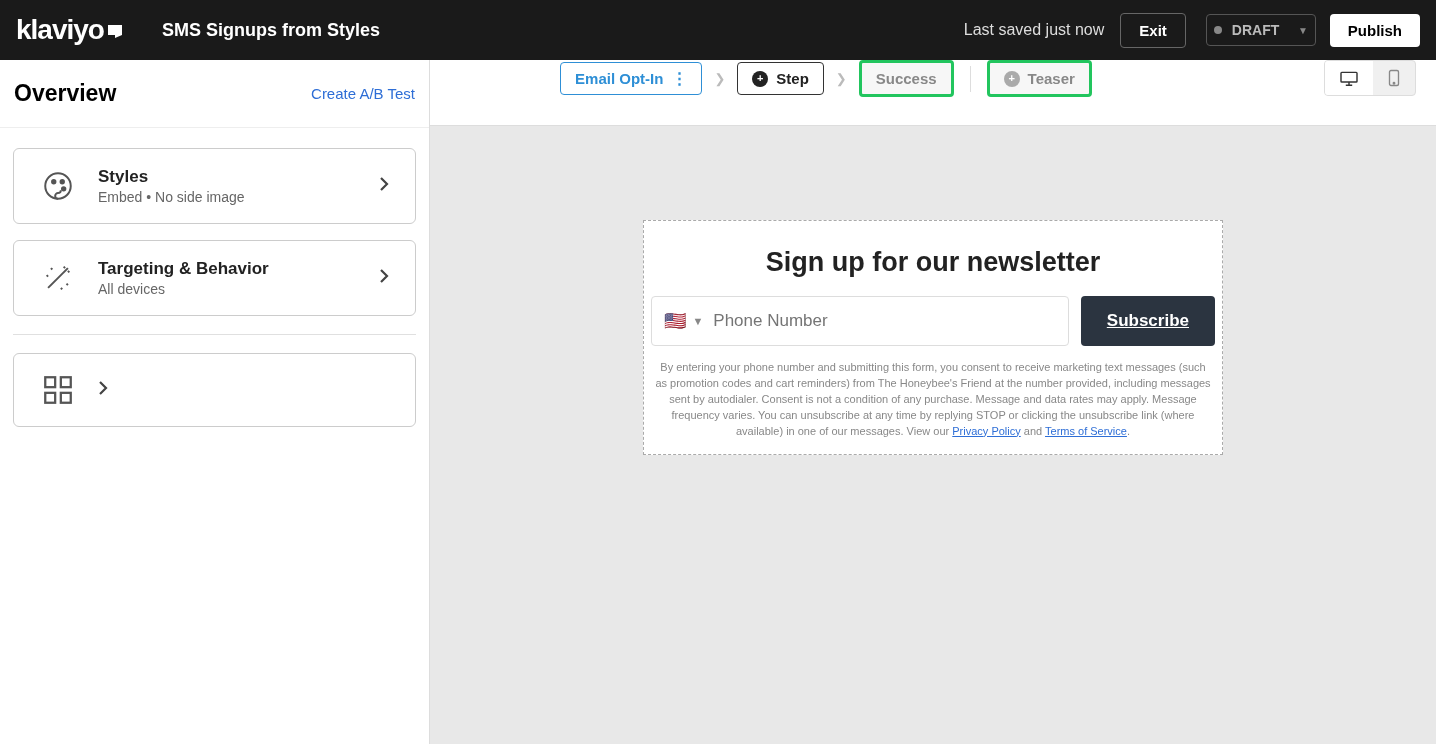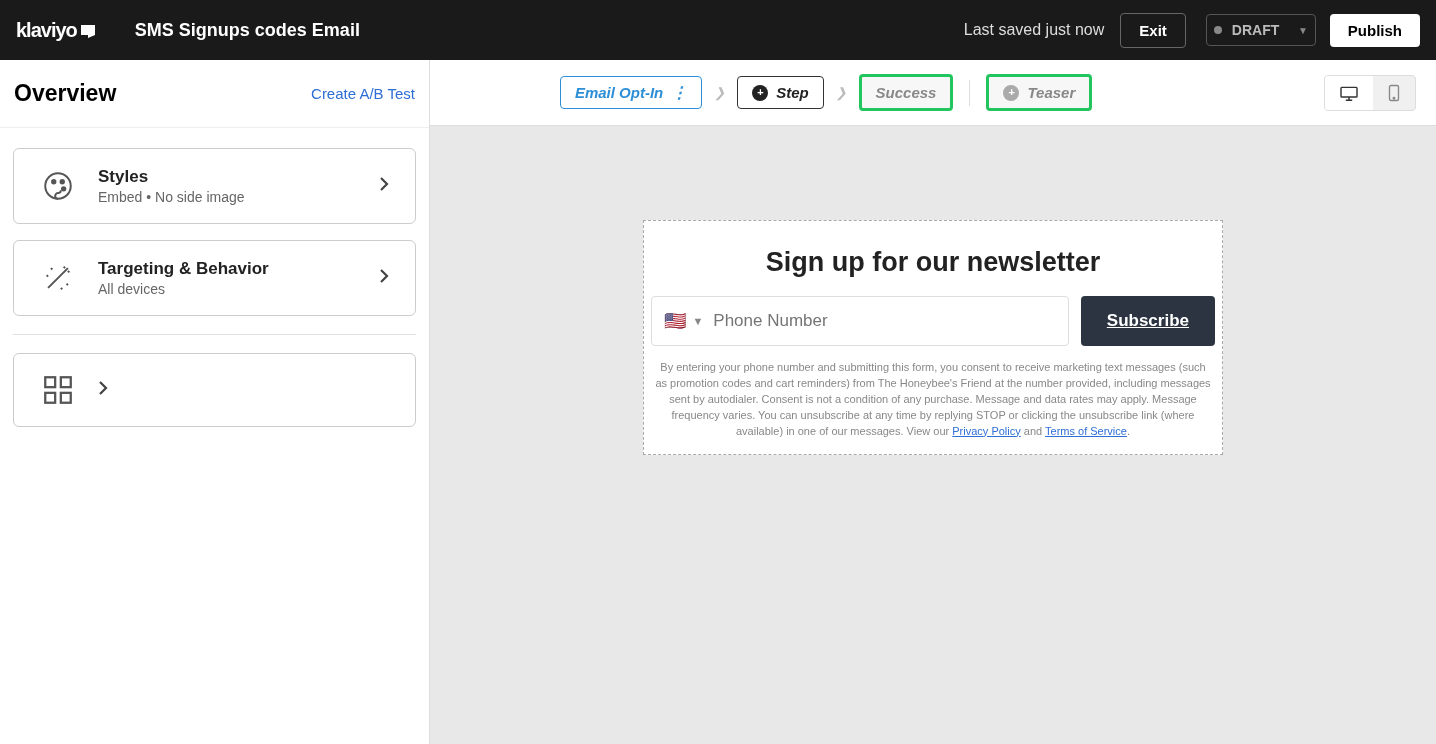--- a/index.html
+++ b/index.html
@@ -1,20 +1,20 @@
 <!DOCTYPE html>
 <html><head>
 <meta charset="utf-8">
 <style>
   * { box-sizing: border-box; margin: 0; padding: 0; }
   body { font-family: -apple-system, BlinkMacSystemFont, "Segoe UI", Helvetica, Arial, sans-serif; background: #fff; width: 1436px; height: 744px; overflow: hidden; }
   
   
   .header { background: #1a1a1a; height: 60px; display: flex; align-items: center; padding: 0 16px; color: #fff; }
-  .logo { font-size: 20px; font-weight: 600; letter-spacing: -1px; display: flex; align-items: center; gap: 4px; margin-right: 40px; }
+  .logo { font-size: 28px; font-weight: 600; letter-spacing: -1px; display: flex; align-items: center; gap: 4px; margin-right: 40px; }
   .logo-flag { width: 14px; height: 10px; background: #fff; position: relative; display: inline-block; }
   .logo-flag::after { content: ''; position: absolute; bottom: -3px; right: 0; width: 0; height: 0; border-left: 0 solid transparent; border-right: 7px solid transparent; border-top: 3px solid #fff; }
   .page-title { font-size: 18px; font-weight: 600; flex: 1; }
   .last-saved { font-size: 16px; color: #ddd; margin-right: 16px; }
   .btn { border-radius: 4px; padding: 8px 18px; font-size: 15px; font-weight: 600; cursor: pointer; border: none; }
   .btn-exit { background: transparent; color: #fff; border: 1px solid #666; margin-right: 20px; }
   .btn-publish { background: #fff; color: #000; margin-left: 14px; }
   .status-select { display: flex; align-items: center; gap: 10px; border: 1px solid #555; border-radius: 4px; padding: 7px 7px; color: #bbb; font-size: 14px; font-weight: 600; cursor: pointer; min-width: 110px; }
   .status-dot { width: 8px; height: 8px; border-radius: 50%; background: #888; }
   .status-caret { margin-left: auto; font-size: 10px; color: #888; }
@@ -31,21 +31,21 @@
   .card { border: 1px solid #ccc; border-radius: 6px; padding: 18px 26px; display: flex; align-items: center; gap: 22px; cursor: pointer; margin-bottom: 16px; }
   .card-icon { width: 36px; height: 36px; display: flex; align-items: center; justify-content: center; color: #555; flex-shrink: 0; }
   .card-text { flex: 1; }
   .card-title { font-size: 17px; font-weight: 600; color: #222; }
   .card-sub { font-size: 14px; color: #666; margin-top: 2px; }
   .card-chevron { color: #444; }
   .divider { height: 1px; background: #e0e0e0; margin: 18px 0; }
   
   
   .canvas { flex: 1; background: #e8e8e8; position: relative; }
-  .steps-bar { background: #fff; height: 66px; border-bottom: 1px solid #ddd; display: flex; align-items: center; padding: 0 20px; gap: 12px; font-style: italic; }
+  .steps-bar { background: #fff; height: 66px; border-bottom: 1px solid #ddd; display: flex; align-items: flex-start; padding: 0 20px; gap: 12px; }
   .steps-center { display: flex; align-items: center; gap: 12px; margin: 0 auto; }
   .pill { border-radius: 4px; padding: 7px 14px; font-size: 15px; font-weight: 600; cursor: pointer; display: flex; align-items: center; gap: 8px; }
   .pill-active { border: 1px solid #2e8fd6; color: #2e8fd6; background: #fff; }
   .pill-active .kebab { color: #2e8fd6; font-size: 16px; line-height: 1; }
   .pill-outline { border: 1px solid #333; color: #222; background: #fff; }
   .pill-ghost { border: 3px solid #22c55e; background: #f7f7f7; color: #888; }
   .plus-circle { width: 16px; height: 16px; border-radius: 50%; display: inline-flex; align-items: center; justify-content: center; font-size: 11px; line-height: 1; }
   .plus-dark { background: #222; color: #fff; }
   .plus-grey { background: #aaa; color: #fff; }
   .chev-sep { color: #bbb; font-size: 13px; }
@@ -69,21 +69,21 @@
   .disclaimer a { color: #2e6ed6; text-decoration: underline; cursor: pointer; }
 </style>
 </head>
 <body>
 
 <div class="header">
   <div class="logo">
     <span>klaviyo</span>
     <span class="logo-flag"></span>
   </div>
-  <div class="page-title">SMS Signups codes Email</div>
+  <div class="page-title">SMS Signups from Styles</div>
   <div class="last-saved">Last saved just now</div>
   <button class="btn btn-exit">Exit</button>
   <div class="status-select">
     <span class="status-dot"></span>
     <span>DRAFT</span>
     <span class="status-caret">▼</span>
   </div>
   <button class="btn btn-publish">Publish</button>
 </div>
 

